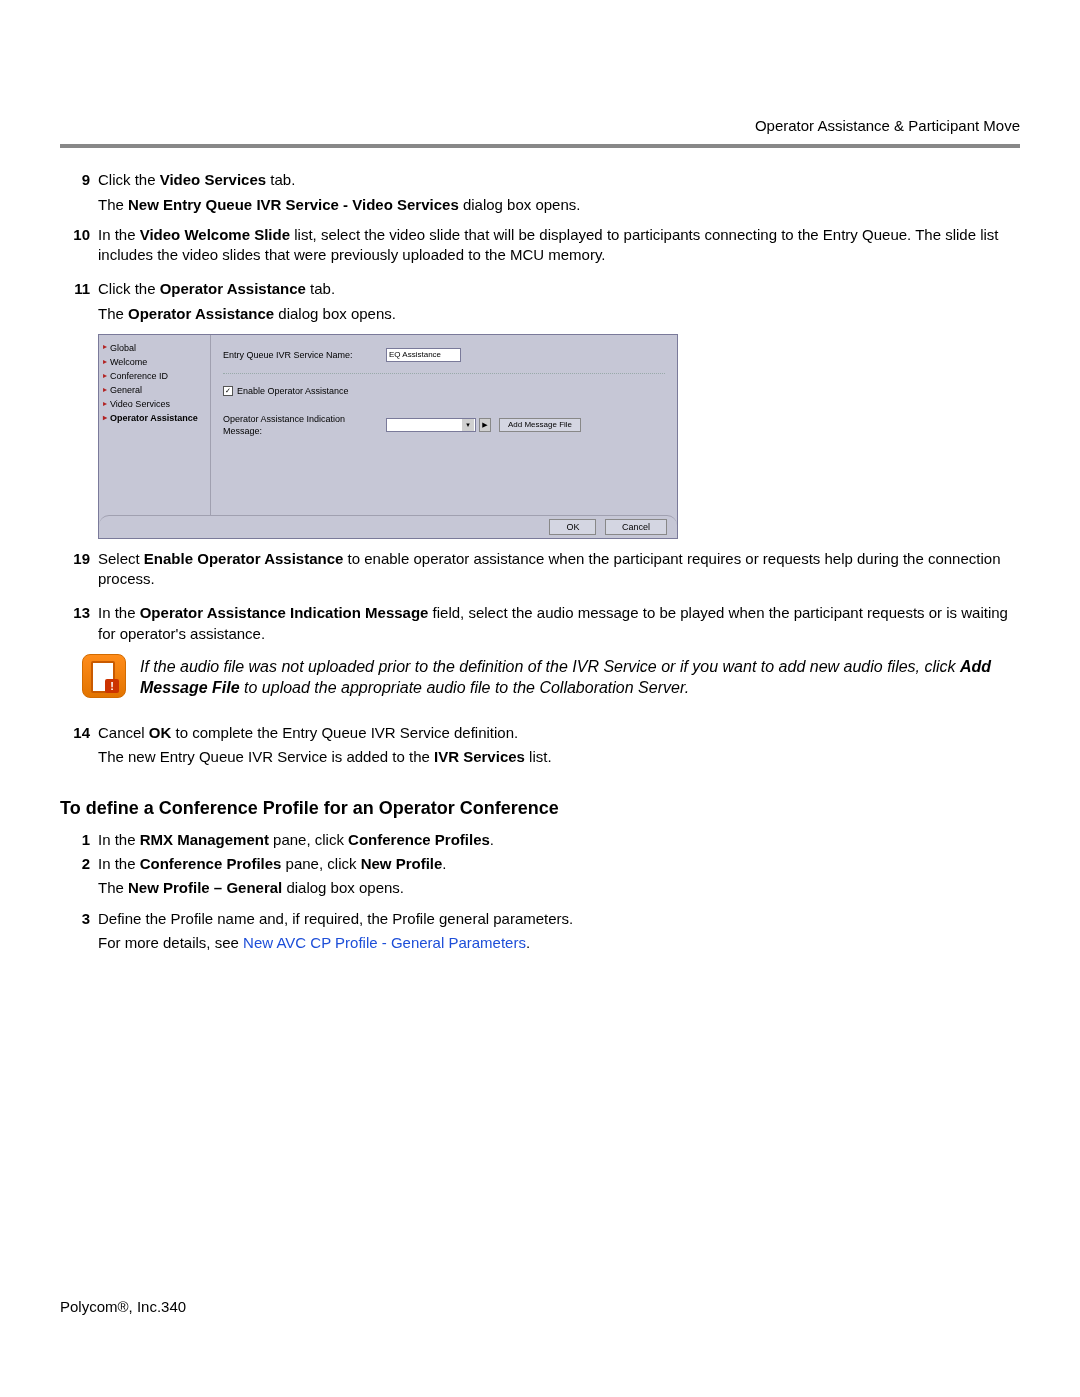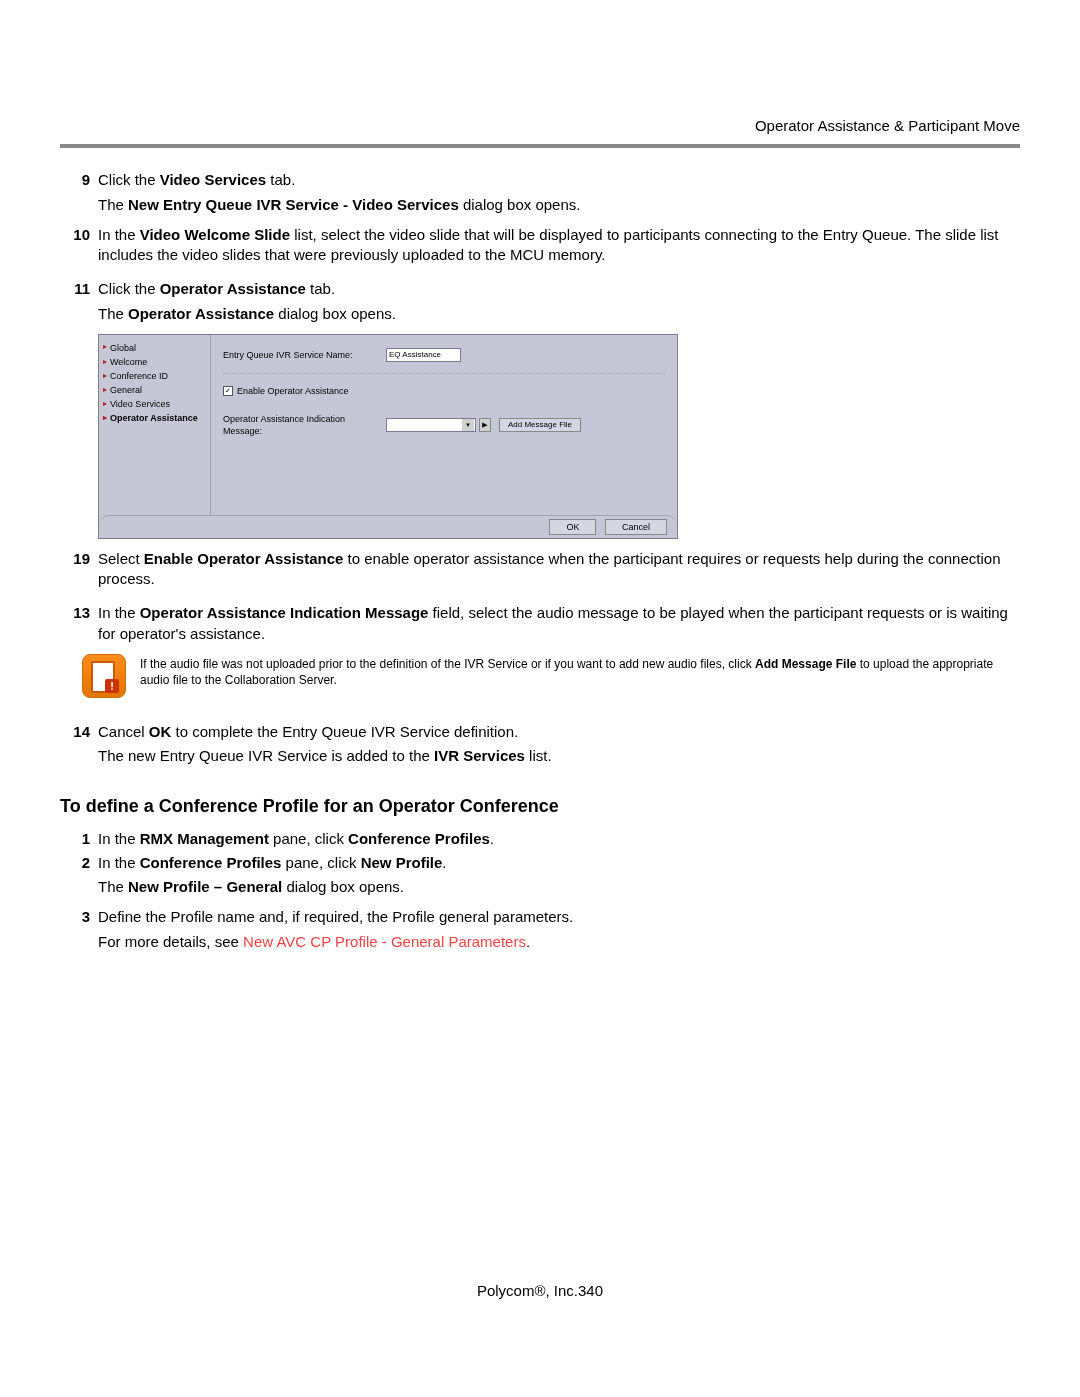--- a/index.html
+++ b/index.html
@@ -210,36 +210,37 @@
     background: #cc3300;
     color: #fff;
     border-radius: 2px;
     font-size: 11px;
     font-weight: bold;
     text-align: center;
     line-height: 14px;
   }
   .note-text {
     flex: 1;
-    font-size: 12px;
+    font-size: 16px;
     padding-top: 2px;
+    font-style: italic;
   }
   .section-head {
     font-size: 18px;
     font-weight: bold;
     margin: 28px 0 10px 0;
   }
-  .link { color: #ef4444; }
+  .link { color: #1d4ed8; }
   .footer {
     position: absolute;
-    bottom: 96px;
+    bottom: 80px;
     left: 60px;
     right: 60px;
     display: flex;
-    justify-content: center;
+    justify-content: flex-start;
     font-size: 15px;
   }
   b { font-weight: bold; }
 </style>
 </head>
 <body>
 
 <div class="page">
   <div class="header">Operator Assistance &amp; Participant Move</div>
   <hr class="hr">

